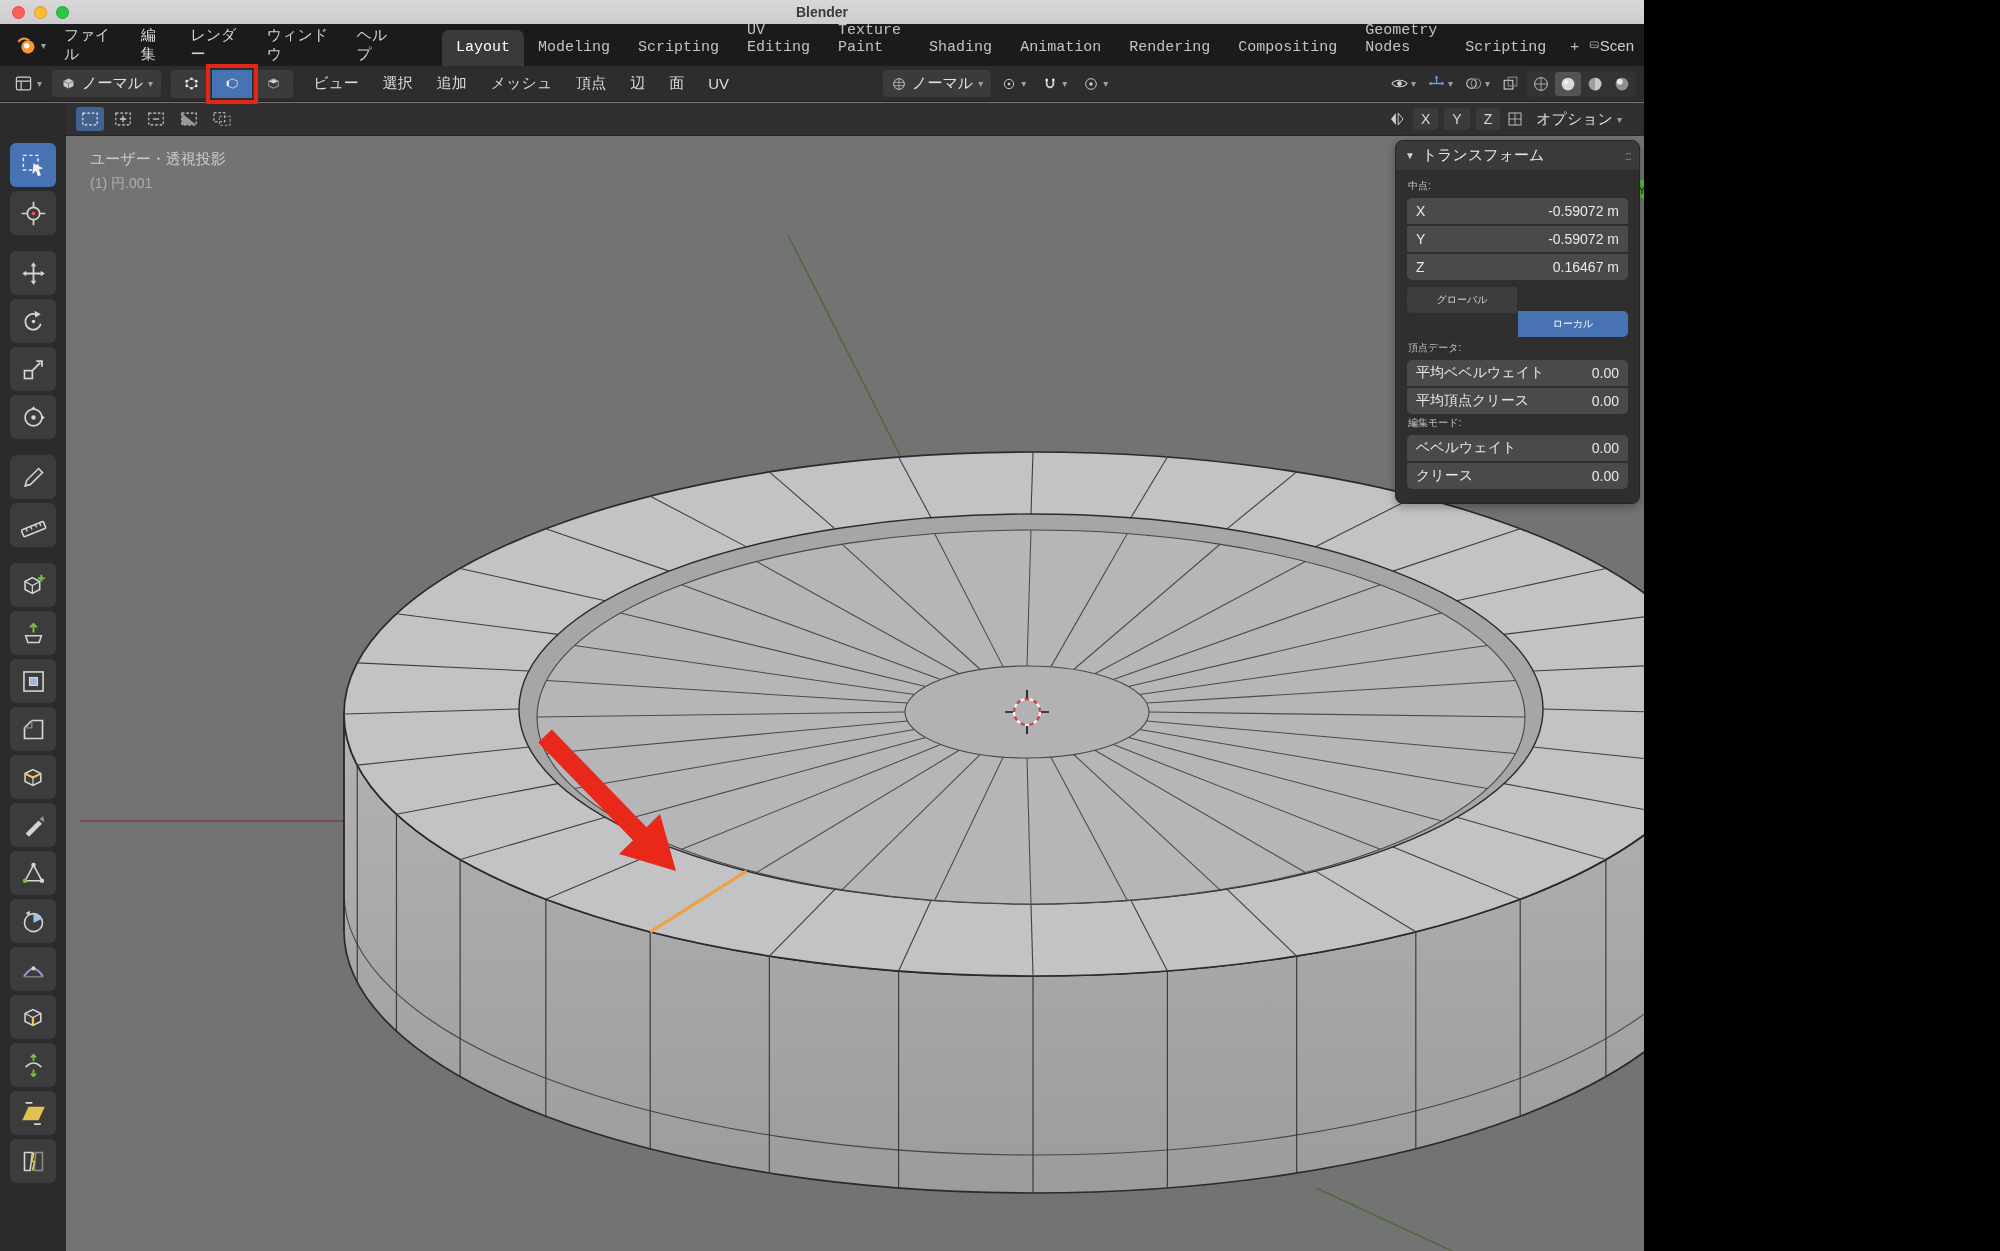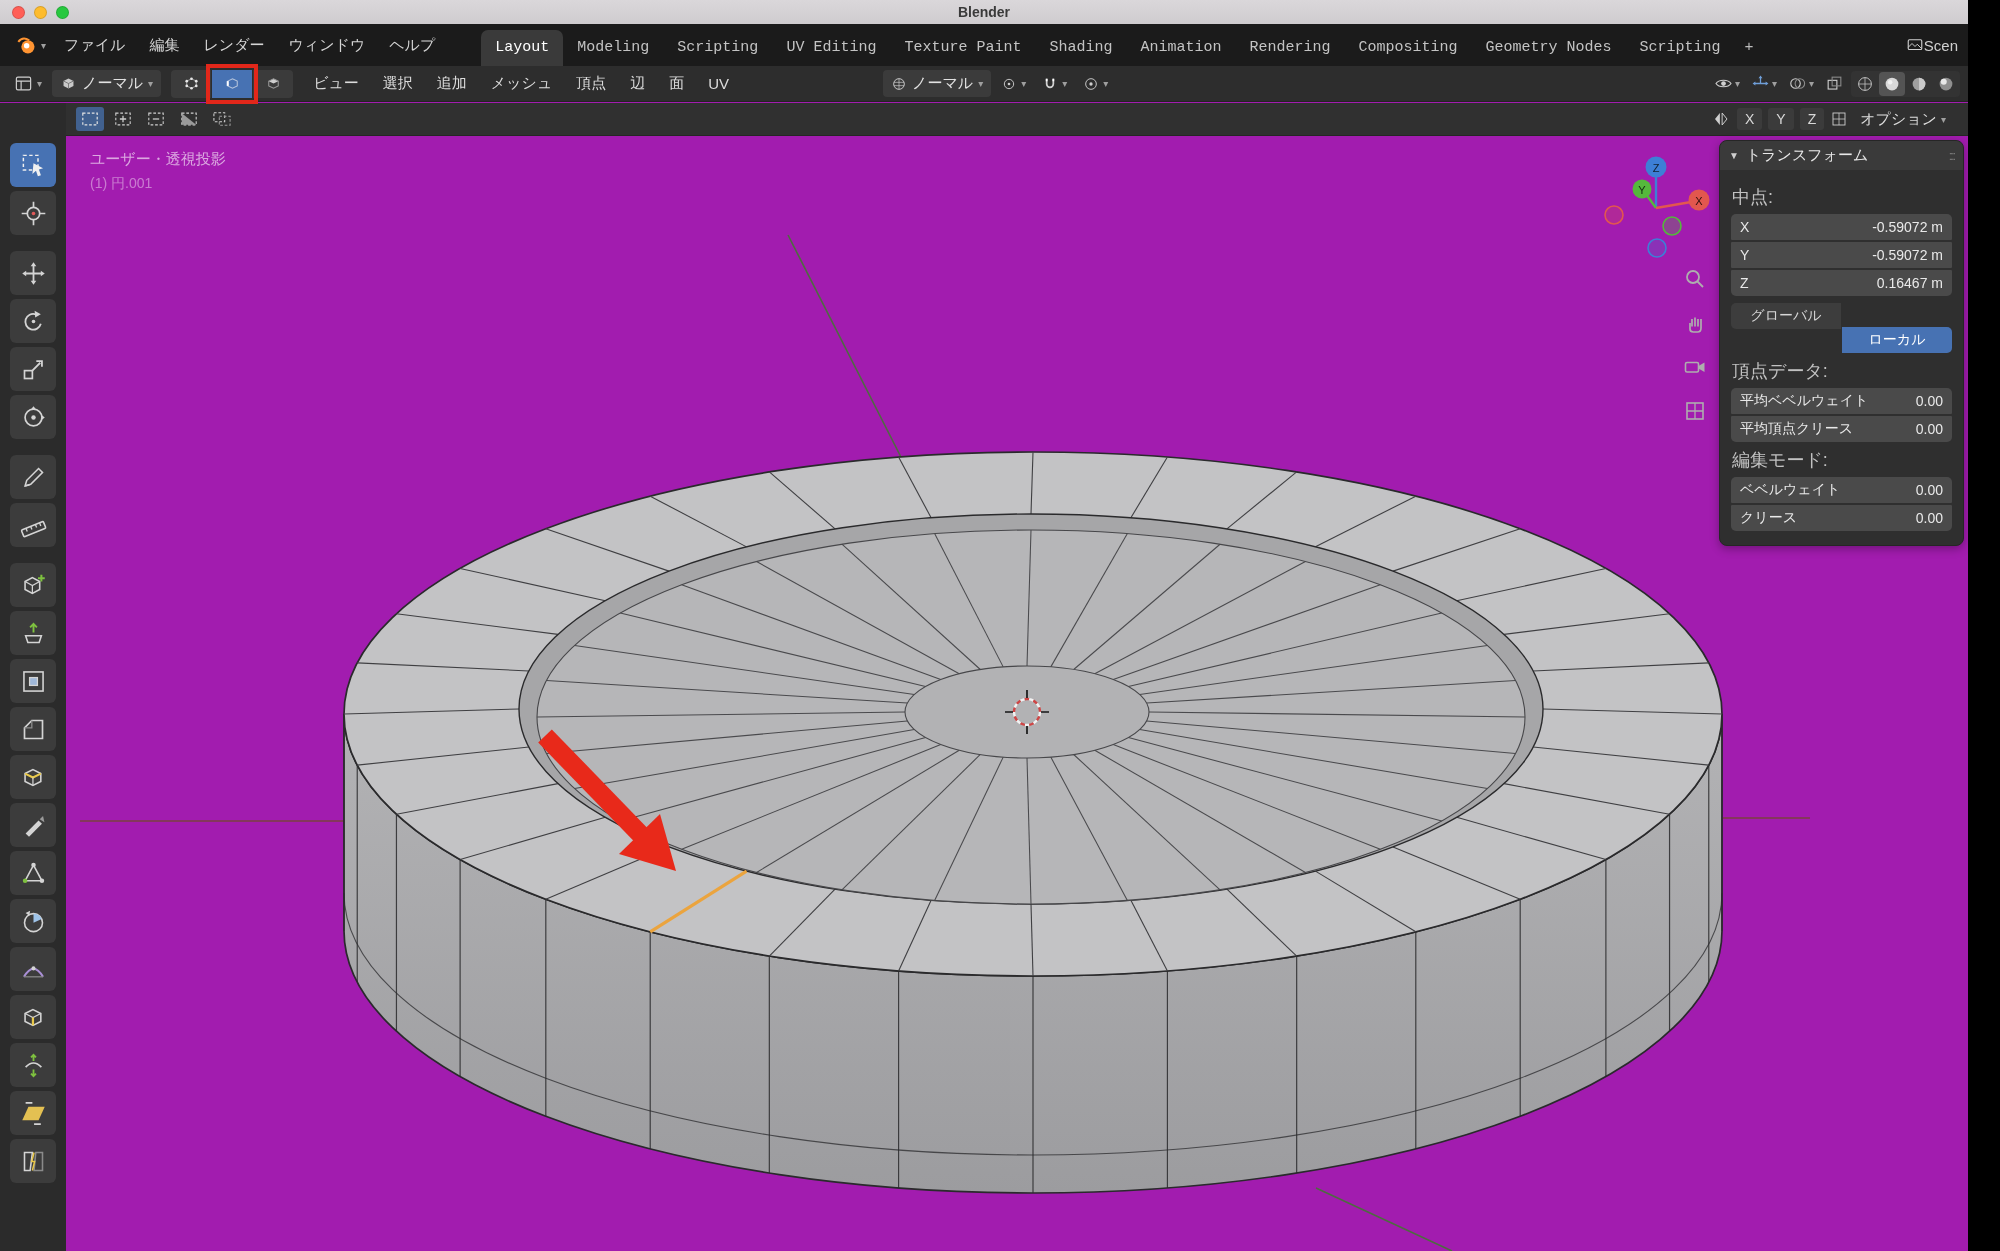--- a/index.html
+++ b/index.html
@@ -1,18 +1,18 @@
 <!DOCTYPE html>
 <html><head>
 <meta charset="utf-8">
 <style>
   *{margin:0;padding:0;box-sizing:border-box;}
   html,body{width:2000px;height:1251px;}
   body{font-family:"Liberation Sans","DejaVu Sans",sans-serif;font-size:15px;color:#d8d8d8;overflow:hidden;background:#000;}
-  .app{position:relative;width:1968px;height:1251px;background:#a21caf;overflow:hidden;}
+  .app{position:relative;width:1644px;height:1251px;background:#737373;overflow:hidden;}
 
   
   .titlebar{position:absolute;top:0;left:0;right:0;height:24px;background:linear-gradient(#dad7da,#cfccCF);display:flex;align-items:center;justify-content:center;z-index:20;}
   .traffic{position:absolute;left:12px;top:0;height:24px;display:flex;align-items:center;gap:9px;}
   .tl{width:13px;height:13px;border-radius:50%;border:1px solid rgba(0,0,0,.15);}
   .tl.r{background:#ff5f57}.tl.y{background:#febc2e}.tl.g{background:#28c840}
   .wtitle{font-size:14px;font-weight:bold;color:#3a3a3a;}
 
   
   .menubar{position:absolute;top:24px;left:0;right:0;height:42px;background:#1b1b1b;display:flex;align-items:center;padding:0 10px;z-index:20;}
@@ -65,29 +65,29 @@
   .navicons{position:absolute;left:84px;top:122px;display:flex;flex-direction:column;gap:14px;}
   .navico{width:30px;height:30px;display:flex;align-items:center;justify-content:center;border-radius:50%;}
 
   
   .npanel{position:absolute;right:4px;top:140px;width:245px;background:#2f2f2f;border:1px solid #262626;border-radius:8px;z-index:18;box-shadow:0 3px 10px rgba(0,0,0,.3);}
   .np-header{height:29px;background:#3a3a3a;border-radius:7px 7px 0 0;display:flex;align-items:center;padding:0 9px;gap:7px;}
   .np-chev{font-size:10px;color:#cfcfcf;}
   .np-title{color:#e8e8e8;font-size:15px;}
   .np-grip{margin-left:auto;color:#787878;font-size:12px;letter-spacing:-2px;}
   .np-body{padding:9px 11px 12px;}
-  .np-label{color:#c2c2c2;font-size:18px;margin:6px 1px 5px;}
+  .np-label{color:#c2c2c2;font-size:10px;margin:0 1px 5px;}
   .np-field{height:26px;background:#4a4a4a;display:flex;align-items:center;padding:0 9px;margin-bottom:2px;border-radius:3px;}
   .np-field.top{border-radius:5px 5px 1px 1px;}
   .np-field.mid{border-radius:1px;}
   .np-field.bot{border-radius:1px 1px 5px 5px;}
   .np-field span{font-size:14px;color:#e9e9e9;}
   .np-val{margin-left:auto;color:#ffffff;}
   .np-toggle{display:flex;gap:1px;margin:7px 0 4px;}
-  .np-tbtn{flex:1;height:26px;display:flex;align-items:center;justify-content:center;font-size:14px;background:#3d3d3d;color:#d6d6d6;}
+  .np-tbtn{flex:1;height:26px;display:flex;align-items:center;justify-content:center;font-size:10px;background:#3d3d3d;color:#d6d6d6;}
   .np-tbtn:first-child{border-radius:5px 0 0 5px;}
   .np-tbtn:last-child{border-radius:0 5px 5px 0;}
   .np-tbtn.active{background:#4772b3;color:#fff;margin-top:24px;}
 
   svg{display:block;}
 </style>
 </head>
 <body>
 
 <div class="app">

